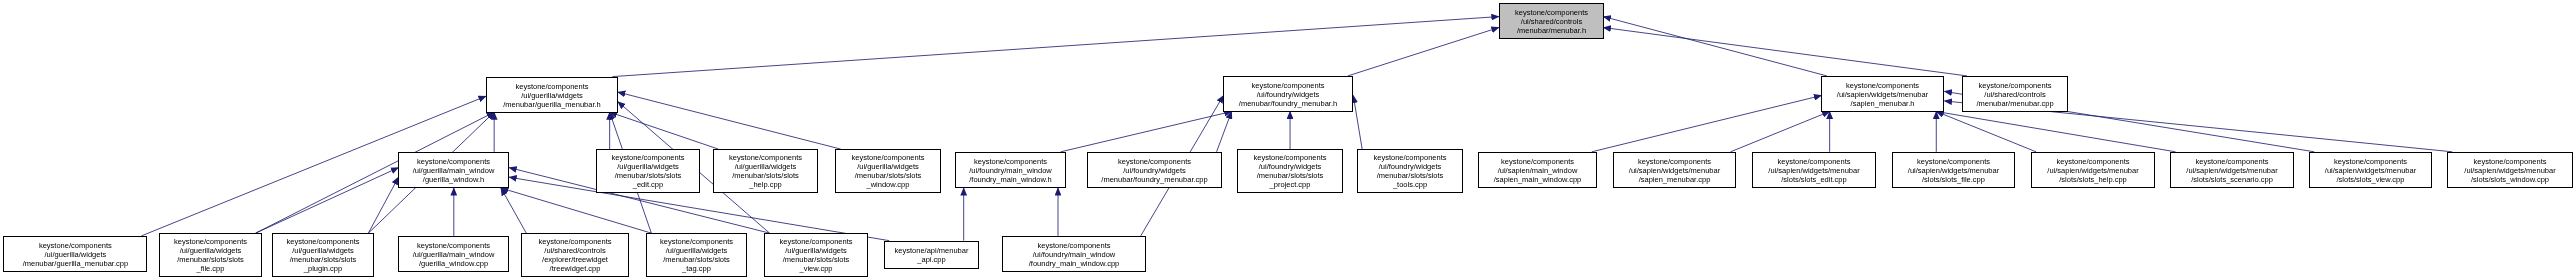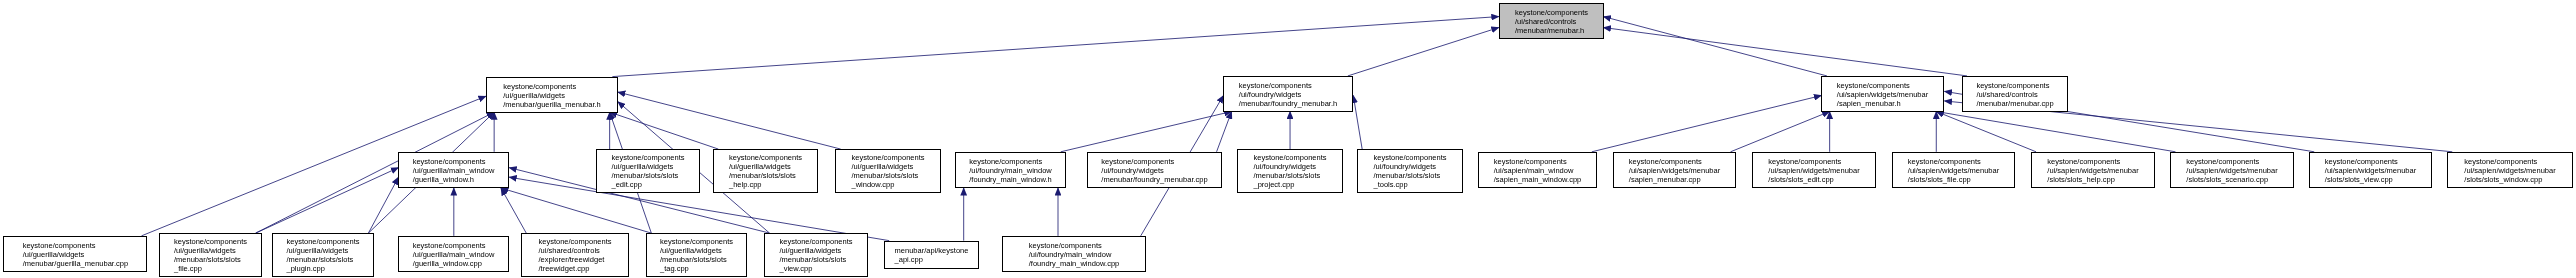--- a/index.html
+++ b/index.html
@@ -3,21 +3,21 @@
 <meta charset="utf-8">
 <style>
   html,body{margin:0;padding:0;background:#ffffff;}
   body{width:2576px;height:279px;position:relative;overflow:hidden;
        font-family:"Liberation Sans", sans-serif;}
   #graph{position:absolute;left:0;top:0;width:2576px;height:279px;}
   #edges{position:absolute;left:0;top:0;z-index:0;}
   .gnode{
     position:absolute;z-index:1;box-sizing:border-box;
     background:#ffffff;border:0.7px solid #000000;
-    color:#000000;font-size:7.5px;line-height:9px;
+    color:#000000;font-size:7.5px;line-height:9px;text-align:center;
     display:flex;align-items:center;justify-content:center;
     padding:0.7px 2.1px;cursor:pointer;
   }
   .gnode span{white-space:pre-line;}
   .gnode.root{background:#bfbfbf;border-width:1.4px;cursor:default;}
 </style>
 </head>
 <body>
 
 <div id="graph">
@@ -208,21 +208,21 @@
 /menubar/slots/slots
 _tag.cpp</span>
     </div>
   <div class="gnode" style="left: 764px; top: 233px; width: 104px; height: 44px;">
       <span>keystone/components
 /ui/guerilla/widgets
 /menubar/slots/slots
 _view.cpp</span>
     </div>
   <div class="gnode" style="left: 884px; top: 241px; width: 95px; height: 28px;">
-      <span>menubar/api/keystone
+      <span>keystone/api/menubar
 _api.cpp</span>
     </div>
   <div class="gnode" style="left: 1002px; top: 236px; width: 144px; height: 36px;">
       <span>keystone/components
 /ui/foundry/main_window
 /foundry_main_window.cpp</span>
     </div>
 </div>
 
 

